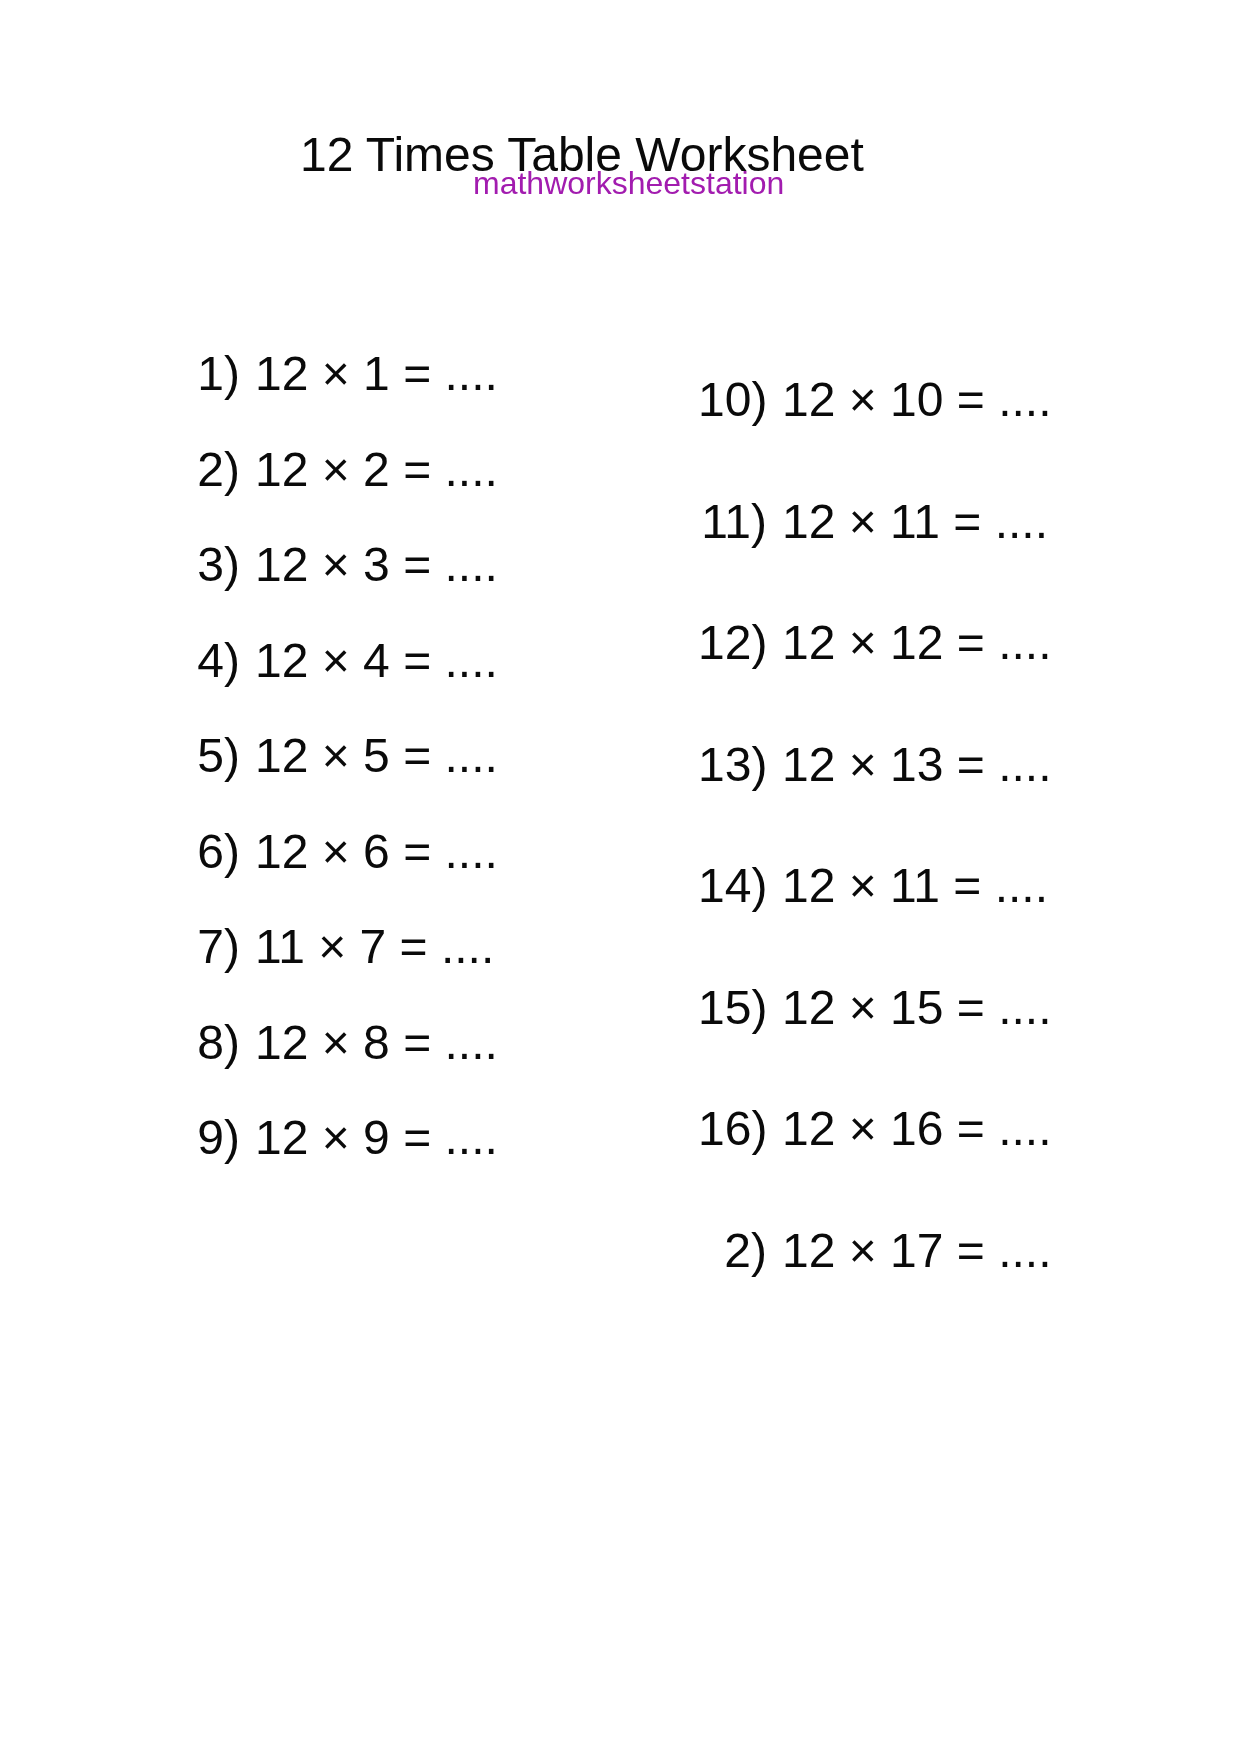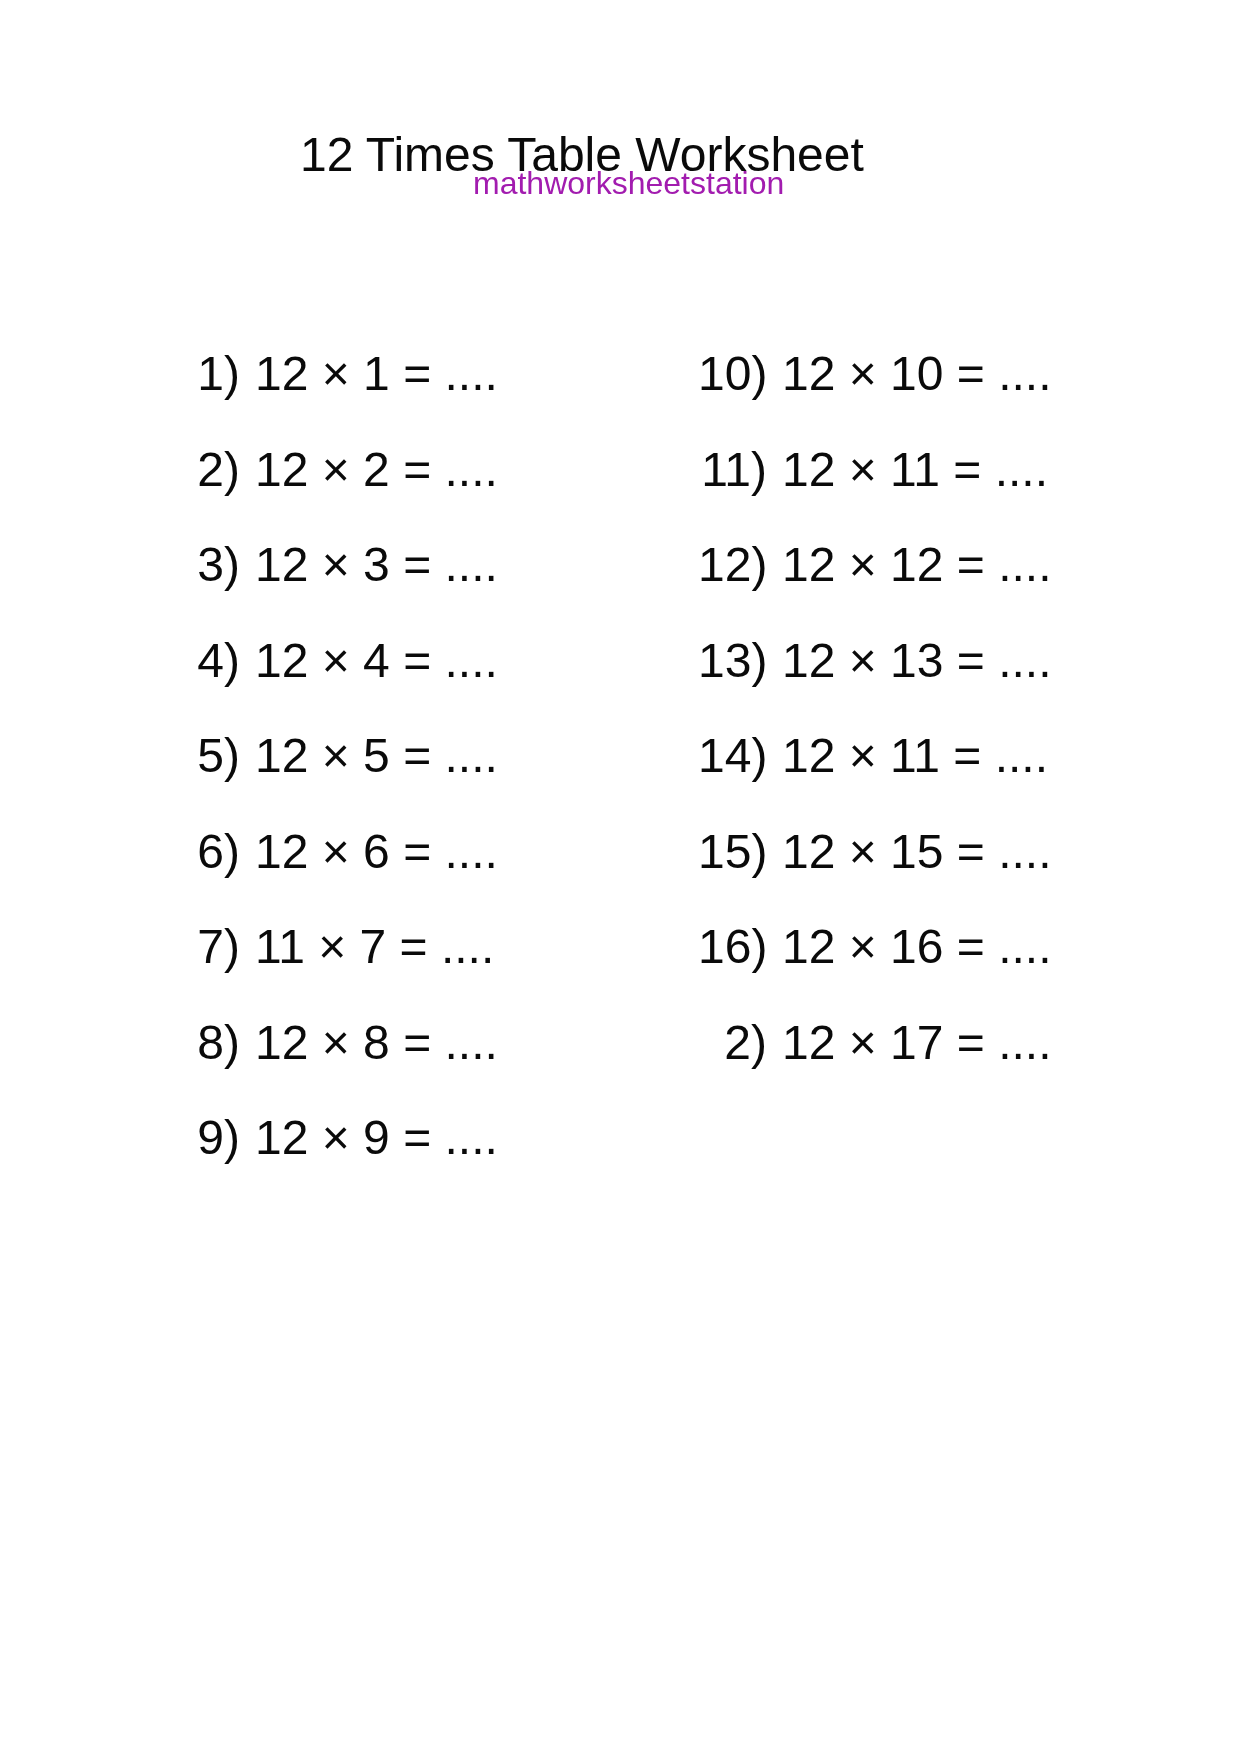--- a/index.html
+++ b/index.html
@@ -49,21 +49,21 @@
   .row {
     display: flex;
     align-items: baseline;
     font-size: 48px;
     line-height: 1;
     color: #0a0a0a;
     margin-bottom: 47.5px;
     white-space: nowrap;
   }
   .col-left  .row .num { width: 60px; }
-  .col-right .row .num { width: 69px; }
+  .col-right .row .num { width: 69px; margin-top: 26px; }
   .row .num {
     display: inline-block;
     text-align: right;
     flex: none;
   }
   .row .expr {
     margin-left: 15px;
   }
 </style>
 </head>

